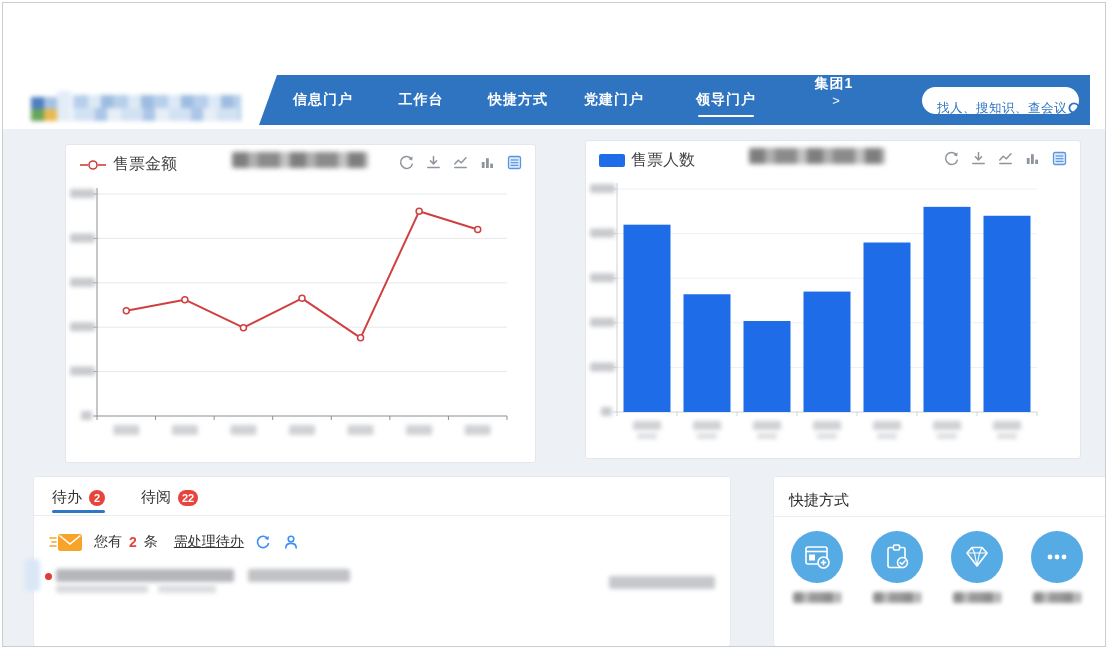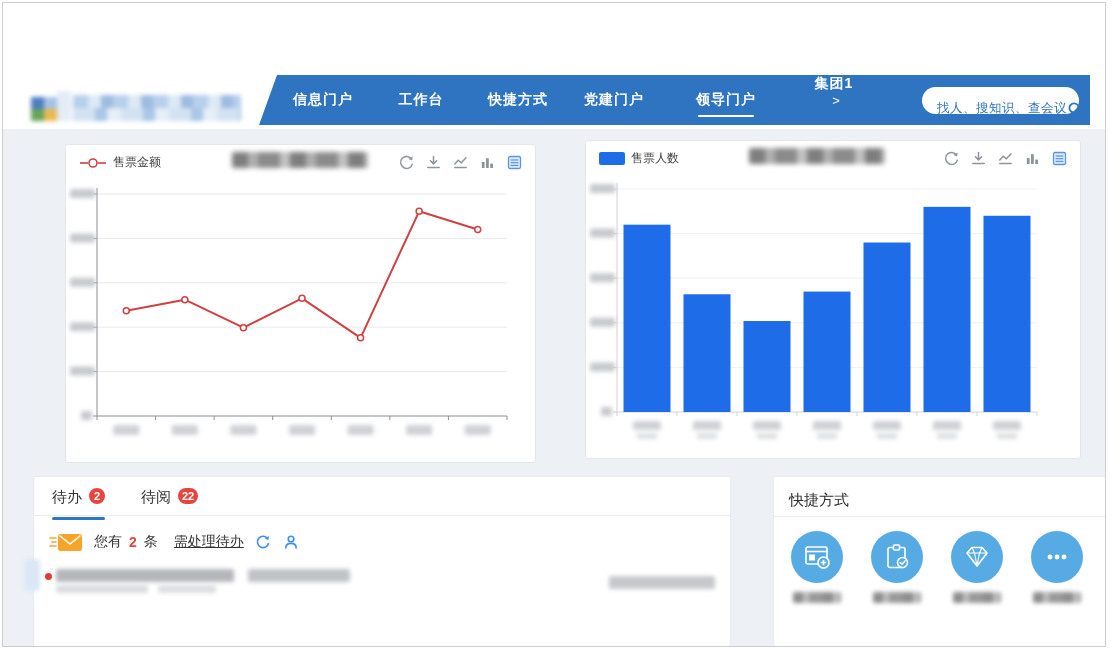--- a/index.html
+++ b/index.html
@@ -21,34 +21,34 @@
   .nav-chevron{font-size:13px;font-weight:400;margin-left:5px;opacity:.95}
   .search-pill{position:absolute;left:663px;top:12px;width:157px;height:27px;background:#fff;border-radius:14px;
                display:flex;align-items:center;padding:16px 11px 0 15px;cursor:text}
   .search-text{flex:1;font-size:12.5px;color:#2e74c0;white-space:nowrap;letter-spacing:.5px}
 
   
   .card{position:absolute;background:#fff;border:1px solid #e3e6ea;border-radius:3px}
   .card-line{left:62px;top:141px;width:471px;height:319px}
   .card-bar{left:582px;top:137px;width:496px;height:319px}
   .card-header{position:absolute;left:0;top:0;width:100%;height:36px}
-  .legend{position:absolute;left:13px;top:9px;display:flex;align-items:center;gap:6px;font-size:12px;color:#444}
+  .legend{position:absolute;left:13px;top:9px;display:flex;align-items:center;gap:6px;font-size:16px;color:#444}
   .legend-swatch-bar{width:26px;height:13px;background:#1f6ce8;border-radius:2px}
   .title-blur{position:absolute;top:7px;height:16px;width:136px;border-radius:2px;filter:blur(2.4px);
     background:repeating-linear-gradient(90deg,#7e7e7e 0 16px,#b0b0b0 16px 26px,#8b8b8b 26px 48px,#c2c2c2 48px 58px)}
   .toolbar{position:absolute;right:12px;top:8px;display:flex;align-items:center;gap:9px}
   .tool{width:18px;height:18px;display:flex;align-items:center;justify-content:center;cursor:pointer}
   .chart-svg{position:absolute;left:0;top:0}
 
   
   .panel{position:absolute;background:#fff;border:1px solid #e7eaee;border-radius:3px}
   .panel-todo{left:30px;top:473px;width:698px;height:171px}
   .panel-quick{left:770px;top:473px;width:341px;height:171px}
   .tabs{position:absolute;left:18px;top:11px;display:flex;gap:36px}
-  .tab{position:relative;display:flex;align-items:flex-start;font-size:15px;color:#333;cursor:pointer;padding-bottom:13px}
+  .tab{position:relative;display:flex;align-items:center;font-size:15px;color:#333;cursor:pointer;padding-bottom:6px}
   .tab .badge{min-width:16px;height:16px;border-radius:9px;background:#e8443e;color:#fff;font-size:11px;
               display:inline-flex;align-items:center;justify-content:center;padding:0 4px;margin-left:7px;font-weight:600}
   .tab-underline{position:absolute;left:0;bottom:0;width:100%;height:3px;background:#2e76c6;border-radius:2px}
   .tabs-divider{position:absolute;left:0;top:38px;width:100%;height:1px;background:#ececee}
   .todo-msg{position:absolute;left:15px;top:51px;height:28px;display:flex;align-items:center;gap:5px;font-size:14px;color:#333}
   .todo-msg .cnt{color:#e8443e;font-weight:700;margin:0 2px}
   .todo-msg .lnk{text-decoration:underline;cursor:pointer;margin-left:11px}
   .mini-icon{width:17px;height:17px;display:flex;align-items:center;justify-content:center;cursor:pointer;margin-left:6px}
   .todo-dot{position:absolute;left:11px;top:96px;width:7px;height:7px;border-radius:50%;background:#e23b35}
   .quick-title{position:absolute;left:15px;top:14px;font-size:15px;color:#2b2b2b}

